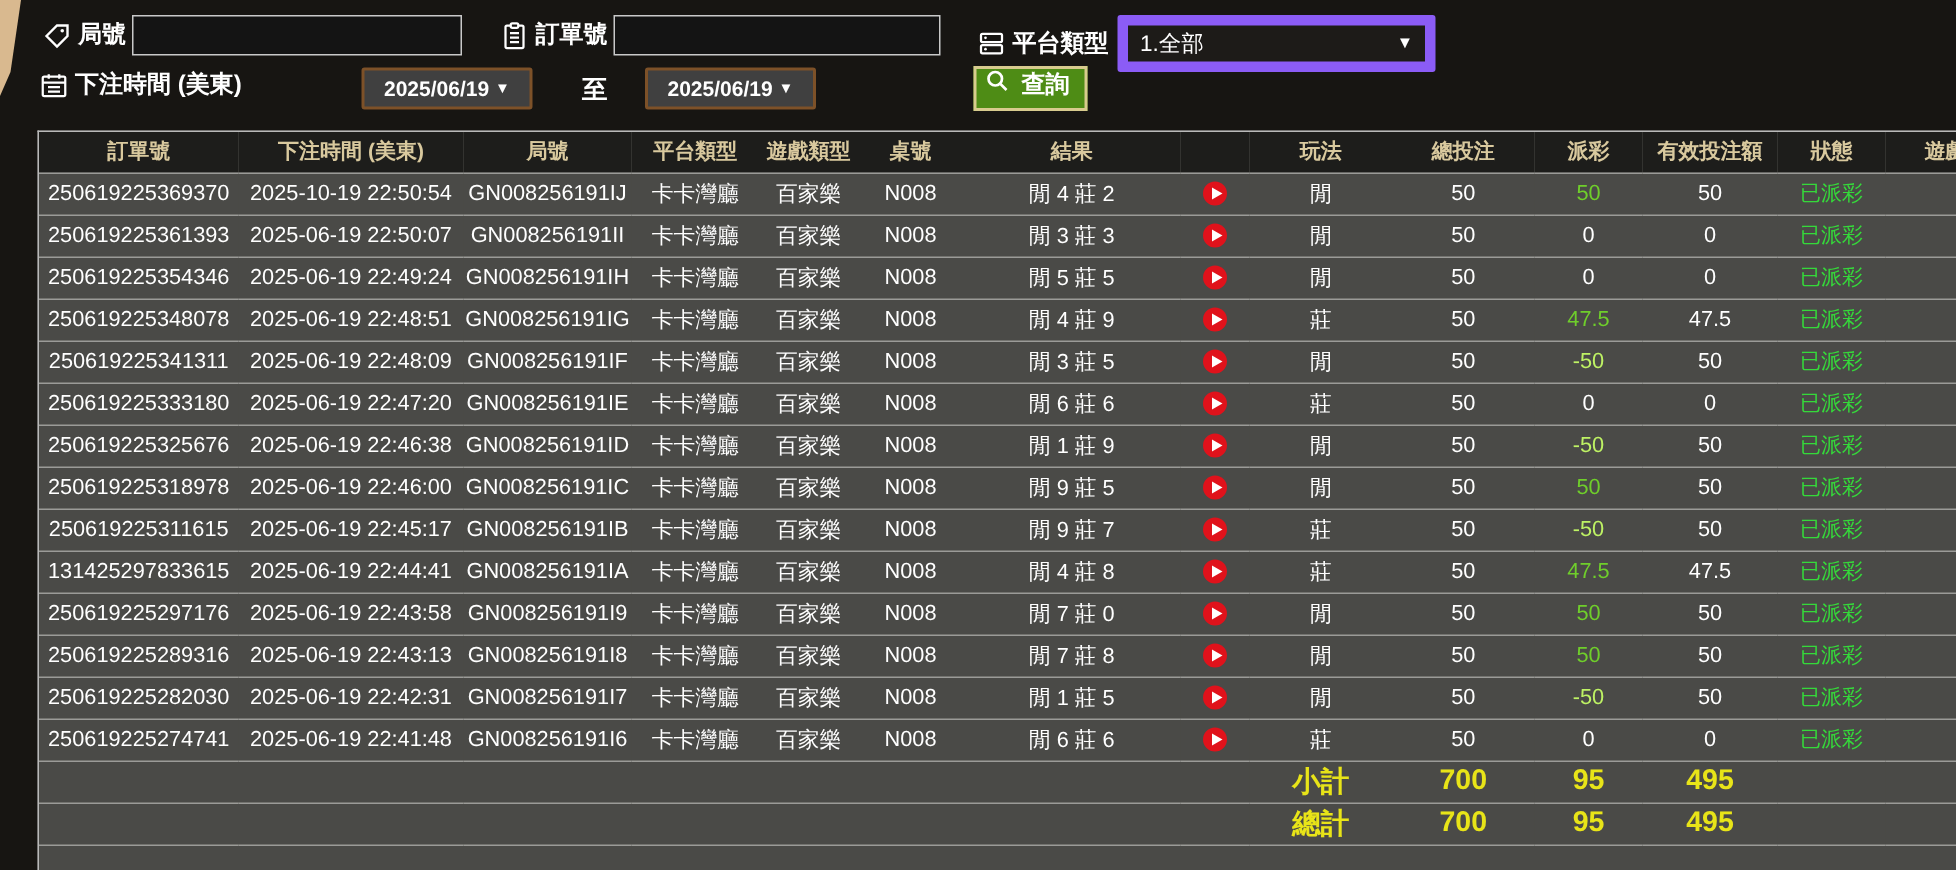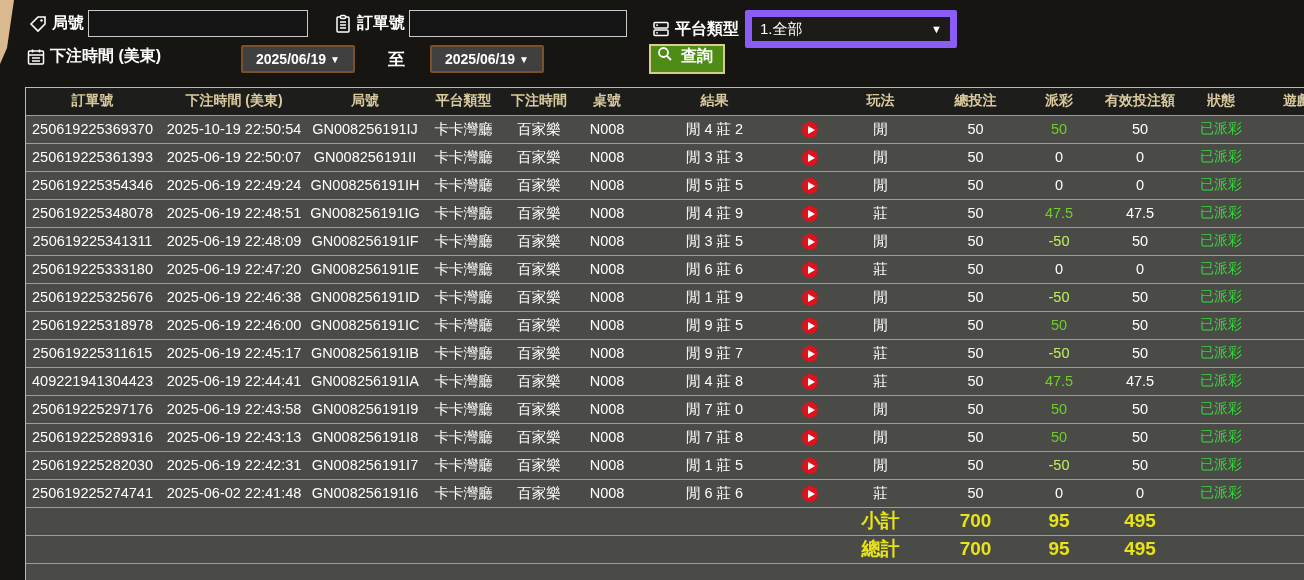--- a/index.html
+++ b/index.html
@@ -179,21 +179,21 @@
         <col style="width:90px">
       <col style="width:72px">
         <col style="width:80px">
     </colgroup>
     <thead>
       <tr>
         <th>訂單號</th>
         <th>下注時間 (美東)</th>
         <th>局號</th>
         <th>平台類型</th>
-        <th>下注時間</th>
+        <th>遊戲類型</th>
         <th>桌號</th>
         <th>結果</th>
         <th></th>
         <th>玩法</th>
         <th>總投注</th>
         <th>派彩</th>
         <th>有效投注額</th>
         <th>狀態</th>
         <th>遊戲</th>
       </tr>
@@ -347,21 +347,21 @@
     <td><span class="play-btn"></span></td>
     <td>莊</td>
     <td>50</td>
     <td class="c-red">-50</td>
     <td>50</td>
     <td class="status">已派彩</td>
     <td></td>
   </tr>
 
   <tr>
-    <td>409221941304423</td>
+    <td>131425297833615</td>
     <td>2025-06-19 22:44:41</td>
     <td>GN008256191IA</td>
     <td>卡卡灣廳</td>
     <td>百家樂</td>
     <td>N008</td>
     <td>閒 4 莊 8</td>
     <td><span class="play-btn"></span></td>
     <td>莊</td>
     <td>50</td>
     <td class="c-green">47.5</td>
@@ -416,21 +416,21 @@
     <td>閒</td>
     <td>50</td>
     <td class="c-red">-50</td>
     <td>50</td>
     <td class="status">已派彩</td>
     <td></td>
   </tr>
 
   <tr>
     <td>250619225274741</td>
-    <td>2025-06-02 22:41:48</td>
+    <td>2025-06-19 22:41:48</td>
     <td>GN008256191I6</td>
     <td>卡卡灣廳</td>
     <td>百家樂</td>
     <td>N008</td>
     <td>閒 6 莊 6</td>
     <td><span class="play-btn"></span></td>
     <td>莊</td>
     <td>50</td>
     <td class="c-white">0</td>
     <td>0</td>

